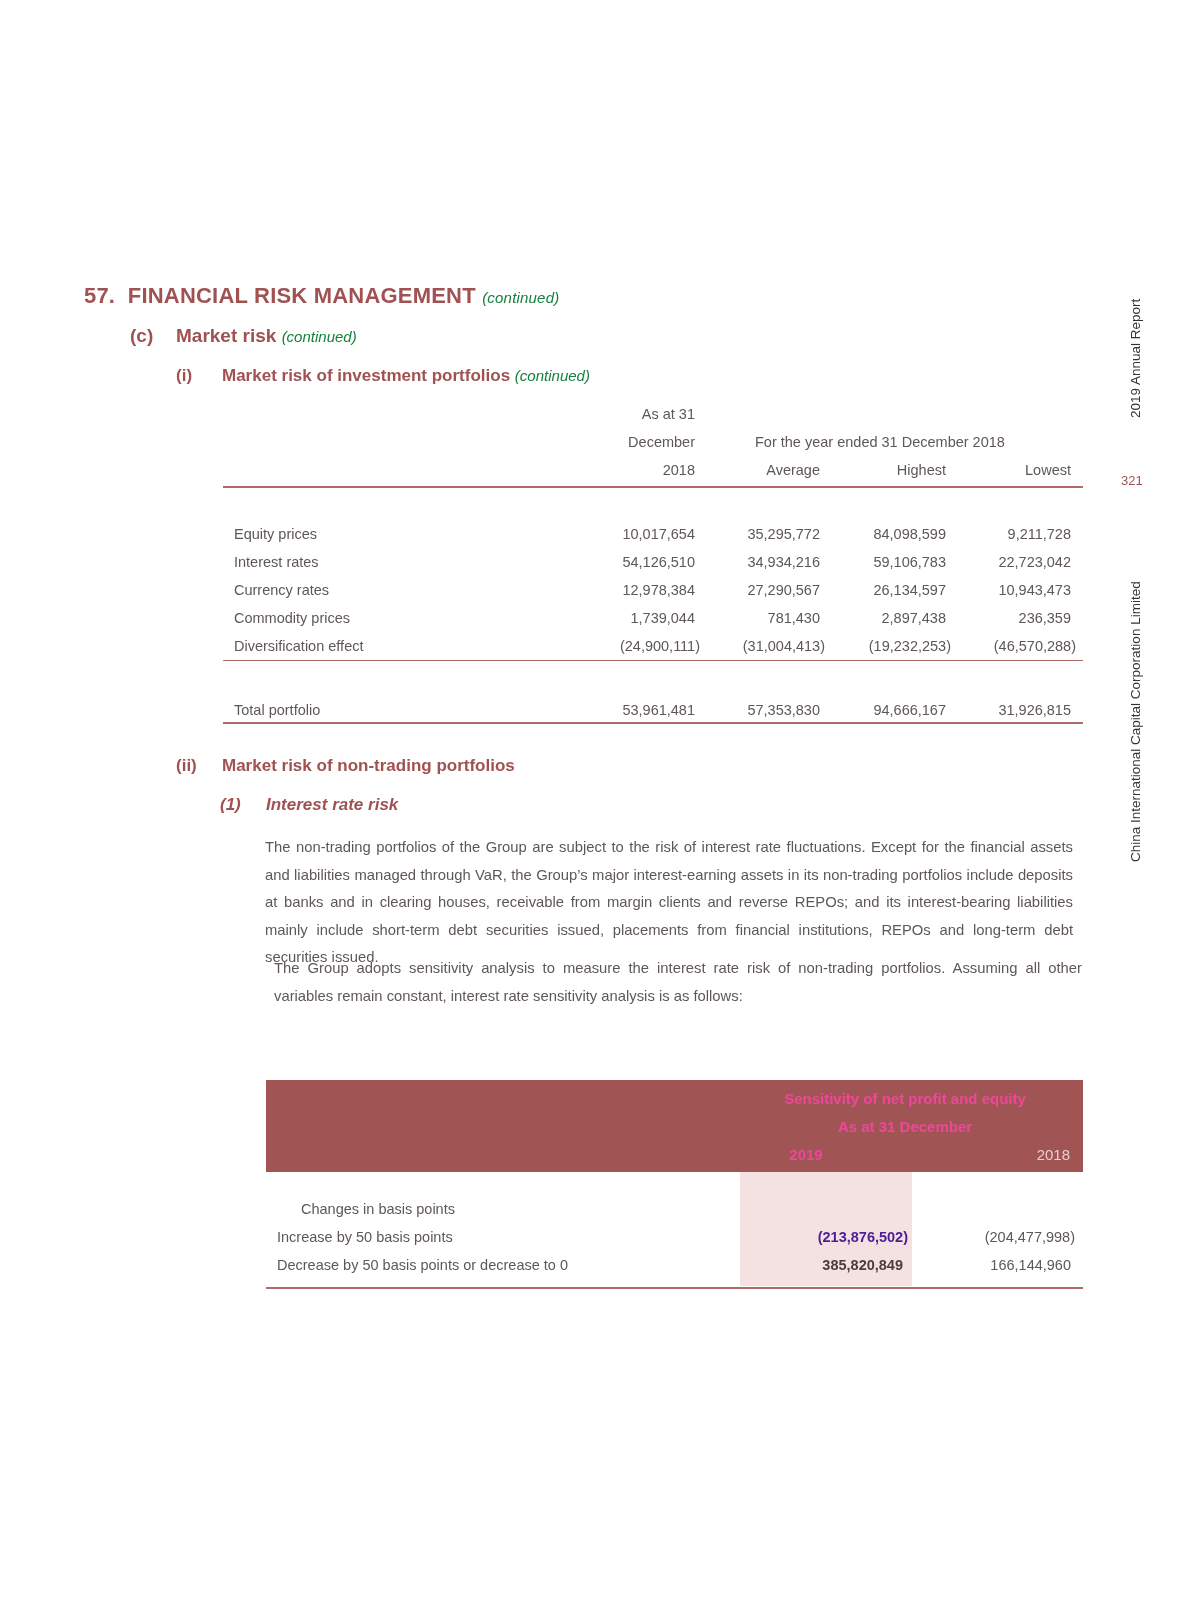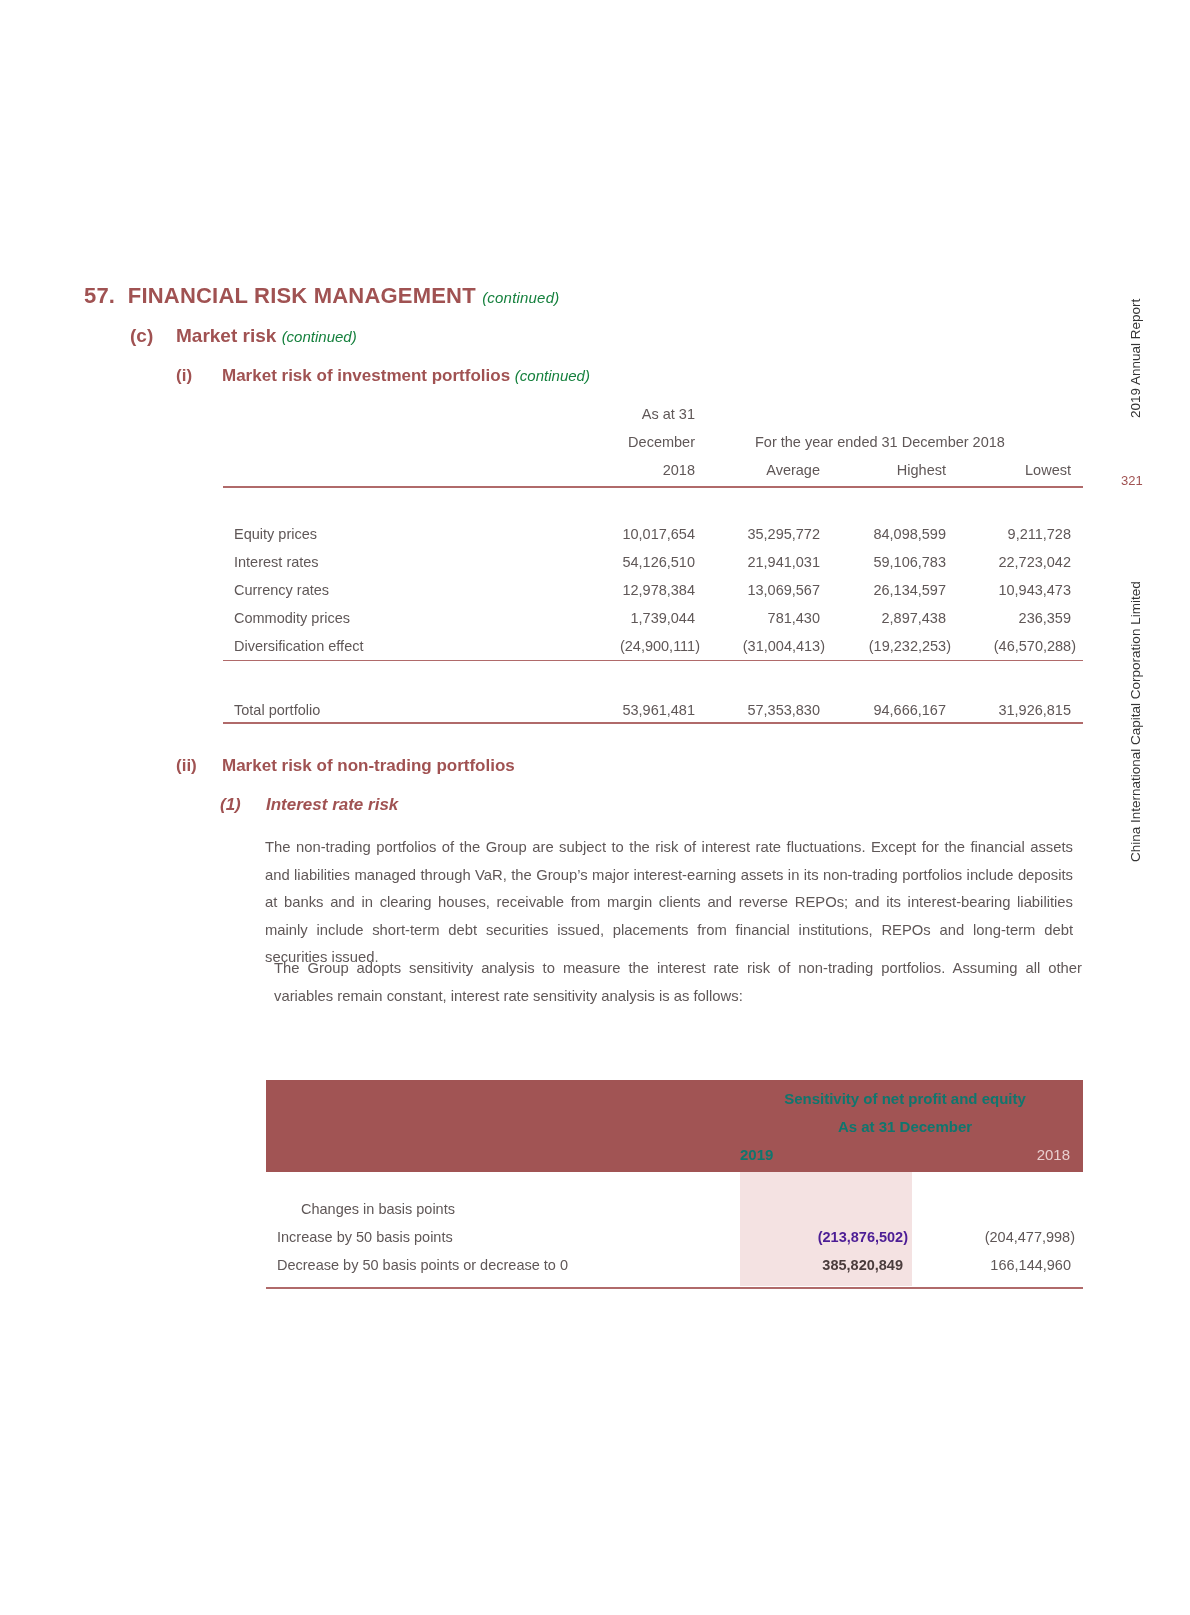--- a/index.html
+++ b/index.html
@@ -11,21 +11,21 @@
   .h2 { font-size:19px; font-weight:bold; }
   .h3 { font-size:17px; font-weight:bold; }
   .cont { font-weight:normal; font-style:italic; font-size:15px; color:#15803d; }
   .t { font-size:14.5px; color:#5f5757; white-space:nowrap; }
   .r { text-align:right; }
   .rule { position:absolute; height:2px; background:#b06a6a; }
   .rule-thin { position:absolute; height:1px; background:#b06a6a; }
   .para { position:absolute; left:265px; width:808px; font-size:14.8px; line-height:27.5px; color:#5f5757; text-align:justify; }
   .side { position:absolute; transform:rotate(-90deg); transform-origin:left top; white-space:nowrap; font-size:13.5px; color:#333; }
   .hdrbox { position:absolute; left:266px; top:1080px; width:817px; height:92px; background:#a15454; }
-  .hdrtxt { color:#0f766e; font-size:15px; font-weight:bold; position:absolute; white-space:nowrap; }
+  .hdrtxt { color:#ec4899; font-size:15px; font-weight:bold; position:absolute; white-space:nowrap; }
   .pink { position:absolute; left:740px; top:1172px; width:172px; height:114px; background:#f4e2e2; }
 </style>
 </head>
 <body>
 
 <div class="abs maroon h1" style="left:84px; top:283px;">
   <span>57.</span>&nbsp;
   <span>FINANCIAL RISK MANAGEMENT</span>
   <span class="cont">(continued)</span>
 </div>
@@ -53,28 +53,28 @@
   <div>
     <div class="abs t" style="left:234px; top:526px;">Equity prices</div>
     <div class="abs t r" style="left:580px; width:115px; top:526px;">10,017,654</div>
     <div class="abs t r" style="left:705px; width:115px; top:526px;">35,295,772</div>
     <div class="abs t r" style="left:831px; width:115px; top:526px;">84,098,599</div>
     <div class="abs t r" style="left:956px; width:115px; top:526px;">9,211,728</div>
   </div>
   <div>
     <div class="abs t" style="left:234px; top:554px;">Interest rates</div>
     <div class="abs t r" style="left:580px; width:115px; top:554px;">54,126,510</div>
-    <div class="abs t r" style="left:705px; width:115px; top:554px;">21,941,031</div>
+    <div class="abs t r" style="left:705px; width:115px; top:554px;">34,934,216</div>
     <div class="abs t r" style="left:831px; width:115px; top:554px;">59,106,783</div>
     <div class="abs t r" style="left:956px; width:115px; top:554px;">22,723,042</div>
   </div>
   <div>
     <div class="abs t" style="left:234px; top:582px;">Currency rates</div>
     <div class="abs t r" style="left:580px; width:115px; top:582px;">12,978,384</div>
-    <div class="abs t r" style="left:705px; width:115px; top:582px;">13,069,567</div>
+    <div class="abs t r" style="left:705px; width:115px; top:582px;">27,290,567</div>
     <div class="abs t r" style="left:831px; width:115px; top:582px;">26,134,597</div>
     <div class="abs t r" style="left:956px; width:115px; top:582px;">10,943,473</div>
   </div>
   <div>
     <div class="abs t" style="left:234px; top:610px;">Commodity prices</div>
     <div class="abs t r" style="left:580px; width:115px; top:610px;">1,739,044</div>
     <div class="abs t r" style="left:705px; width:115px; top:610px;">781,430</div>
     <div class="abs t r" style="left:831px; width:115px; top:610px;">2,897,438</div>
     <div class="abs t r" style="left:956px; width:115px; top:610px;">236,359</div>
   </div>
@@ -105,21 +105,21 @@
   <span style="display:inline-block;width:46px;">(1)</span><span>Interest rate risk</span>
 </div>
 
 <div class="para" style="top:834px;">The non-trading portfolios of the Group are subject to the risk of interest rate fluctuations. Except for the financial assets and liabilities managed through VaR, the Group’s major interest-earning assets in its non-trading portfolios include deposits at banks and in clearing houses, receivable from margin clients and reverse REPOs; and its interest-bearing liabilities mainly include short-term debt securities issued, placements from financial institutions, REPOs and long-term debt securities issued.</div>
 <div class="para" style="top:955px;margin-left:9px;">The Group adopts sensitivity analysis to measure the interest rate risk of non-trading portfolios. Assuming all other variables remain constant, interest rate sensitivity analysis is as follows:</div>
 
 <div>
   <div class="hdrbox"></div>
   <div class="hdrtxt" style="left:740px; width:330px; text-align:center; top:1090px;">Sensitivity of net profit and equity</div>
   <div class="hdrtxt" style="left:740px; width:330px; text-align:center; top:1118px;">As at 31 December</div>
-  <div class="hdrtxt" style="left:740px; width:172px; text-align:left; top:1146px;">2019</div>
+  <div class="hdrtxt" style="left:720px; width:172px; text-align:center; top:1146px;">2019</div>
   <div class="hdrtxt" style="left:960px; width:110px; text-align:right; top:1146px; font-weight:normal; color:#e8cfcf;">2018</div>
 
   <div class="pink"></div>
 
   <div>
     <div class="abs t" style="left:277px; top:1201px;margin-left:24px;">Changes in basis points</div>
   </div>
   <div>
     <div class="abs t" style="left:277px; top:1229px;">Increase by 50 basis points</div>
     <div class="abs t r" style="left:740px; width:168px; top:1229px; font-weight:bold; color:#4c1d95;">(213,876,502)</div>

